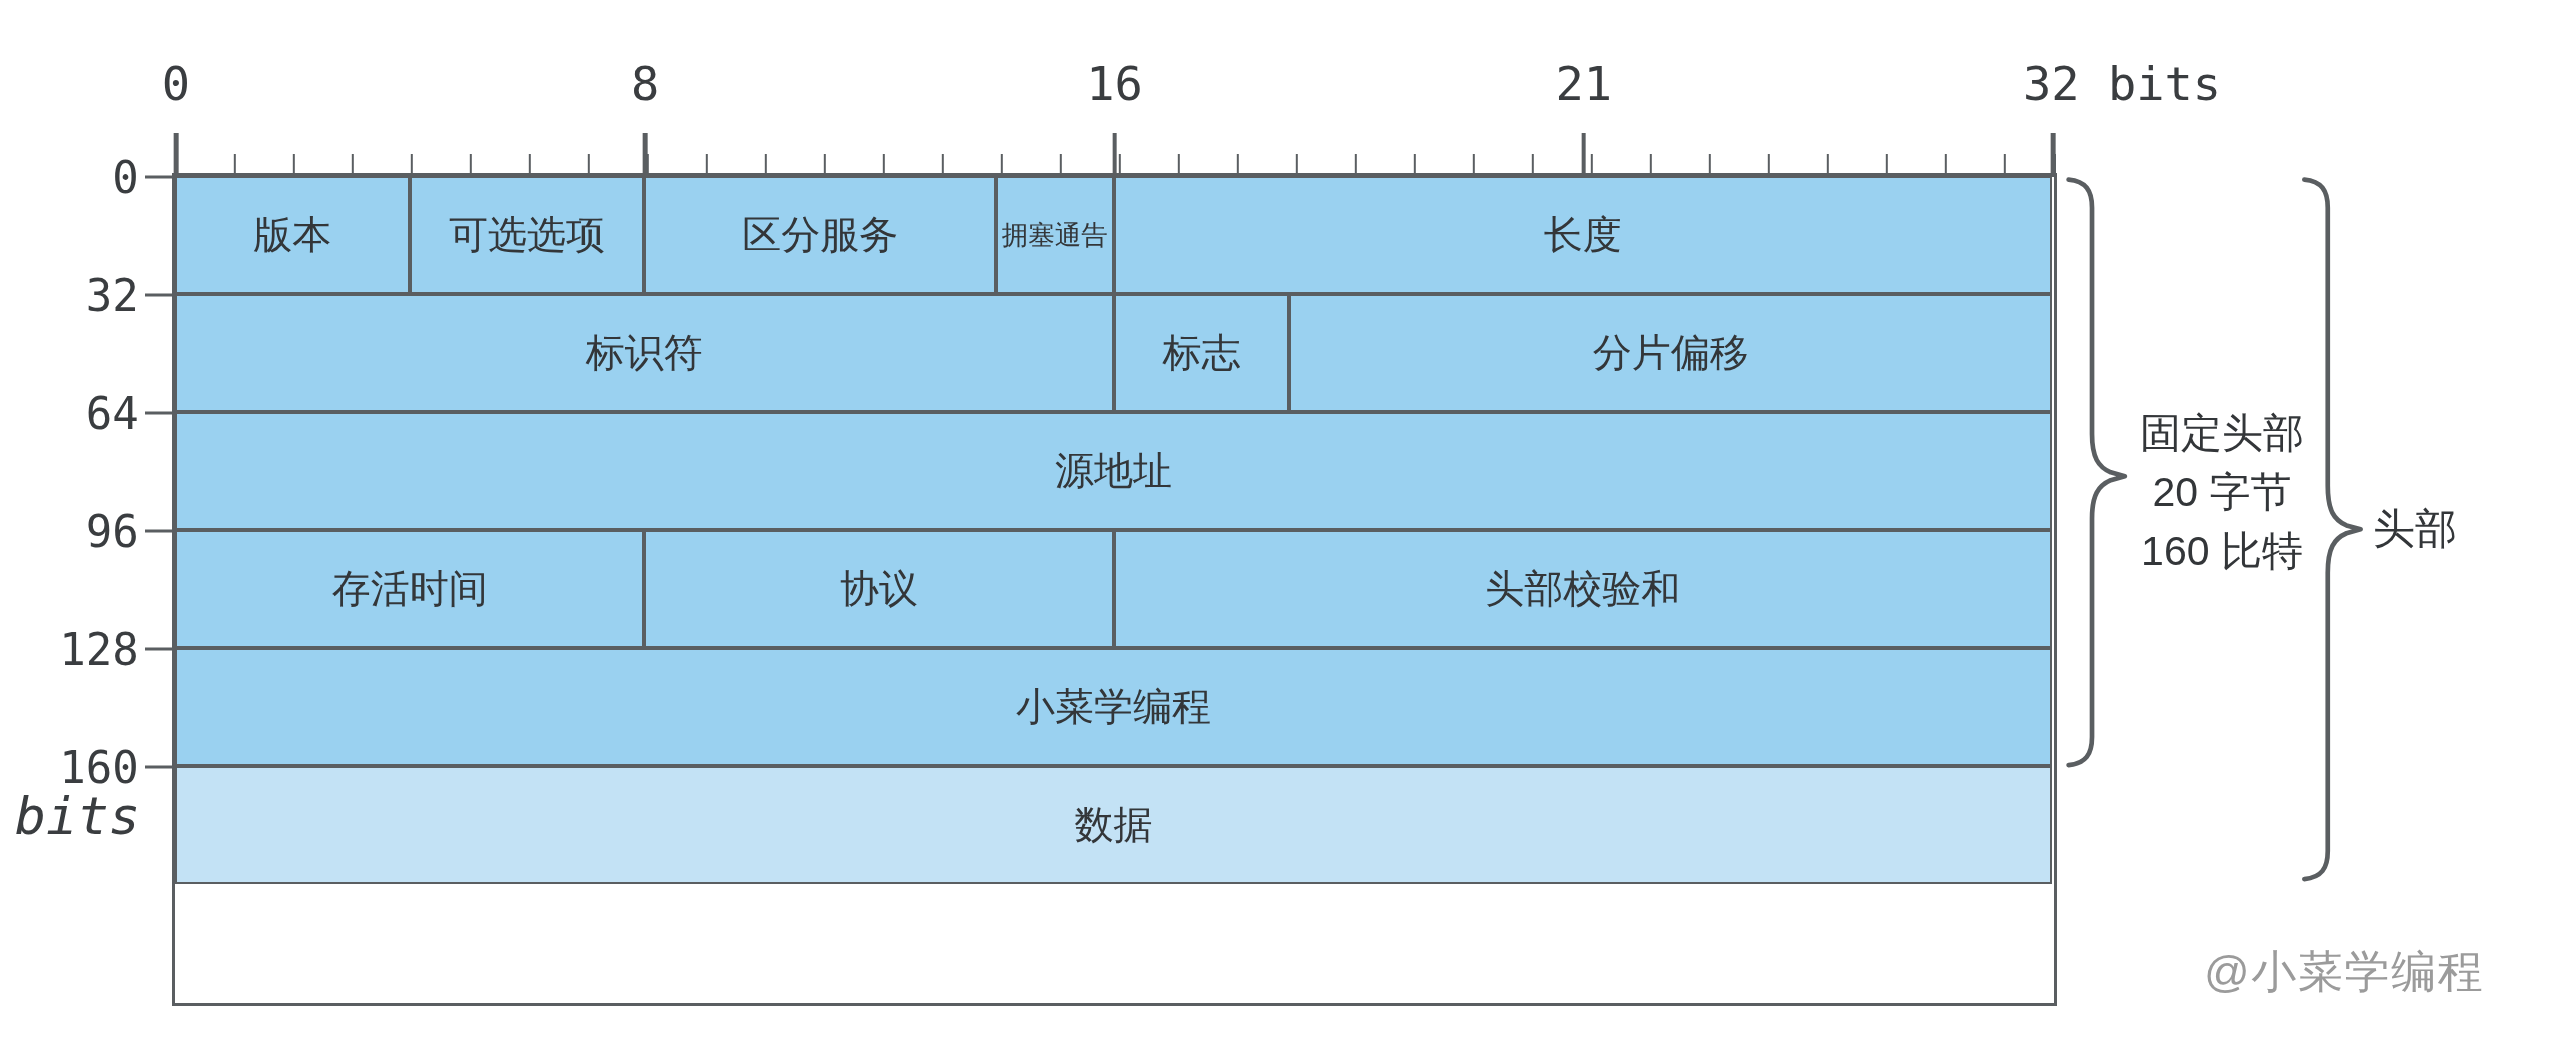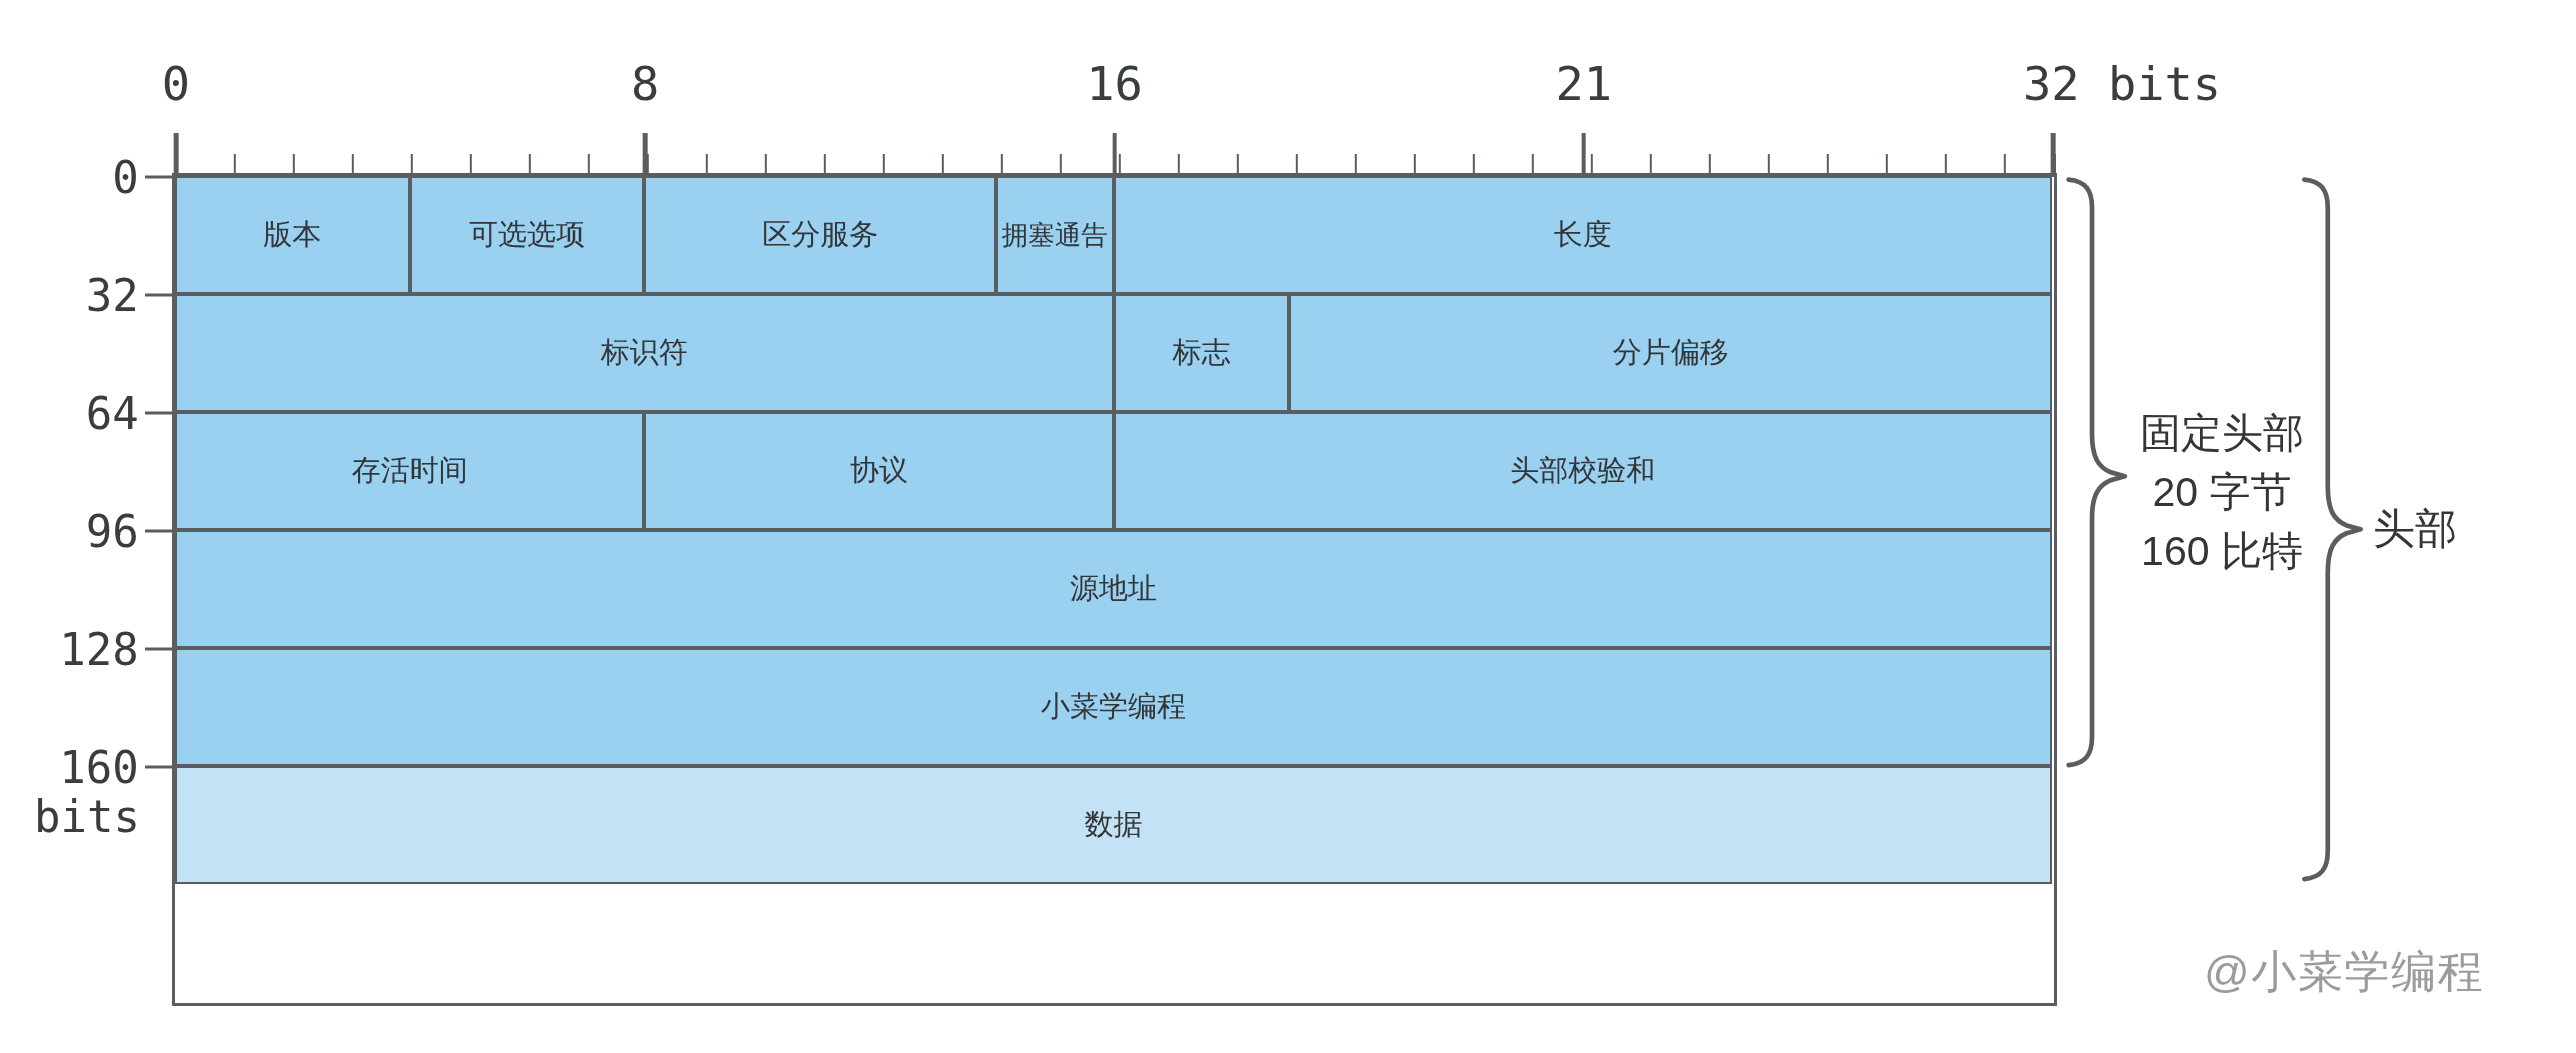--- a/index.html
+++ b/index.html
@@ -29,29 +29,29 @@
   .tick-label.end{transform:translateX(-30px);}
 
   
   .axis-left{position:absolute;left:0;top:177px;width:173px;height:859px;
     font-family:"DejaVu Sans Mono", monospace;color:var(--axis-text);}
   .row-label{position:absolute;right:0;top:calc(var(--k)*118px);transform:translateY(-50%);
     display:flex;align-items:center;justify-content:flex-end;height:55px;}
   .row-label span{font-size:44px;line-height:55px;}
   .row-label .dash{width:28px;height:3.1px;background:var(--line);margin-left:6.2px;}
   .bits-label{position:absolute;right:33px;top:639px;transform:translateY(-50%);
-    font-size:44px;line-height:55px;}
+    font-size:52px;line-height:55px;font-style:italic;}
 
   
   .ip-table{position:absolute;left:172px;top:173px;width:1885px;height:833px;
     border:3.9px solid var(--line);}
   .trow{display:flex;width:1877px;height:118px;}
   .cell{border:2.3px solid var(--line);background:var(--cell);
     width:calc(var(--b)*100%/32);display:flex;align-items:center;justify-content:center;
-    font-size:29px;white-space:nowrap;color:var(--text);}
+    font-size:39px;white-space:nowrap;color:var(--text);}
   .cell.data{background:var(--cell-light);}
   .cell.ecn{flex-direction:row;font-size:26.5px;line-height:34px;}
 
   
   .overlay{position:absolute;left:0;top:0;width:2576px;height:1054px;pointer-events:none;}
   .overlay path{fill:none;stroke:var(--line);stroke-width:6px;
     stroke-linecap:round;stroke-linejoin:round;}
 
   
   .blabel-fixed{position:absolute;left:2108px;top:388px;width:228px;text-align:center;
@@ -134,33 +134,33 @@
           <span>标识符</span>
         </div>
       <div class="cell" style="--b:3">
           <span>标志</span>
         </div>
       <div class="cell" style="--b:13">
           <span>分片偏移</span>
         </div>
     </div>
     <div class="trow">
+      <div class="cell" style="--b:32">
+          <span>源地址</span>
+        </div>
+    </div>
+    <div class="trow">
       <div class="cell" style="--b:8">
           <span>存活时间</span>
         </div>
       <div class="cell" style="--b:8">
           <span>协议</span>
         </div>
       <div class="cell" style="--b:16">
           <span>头部校验和</span>
-        </div>
-    </div>
-    <div class="trow">
-      <div class="cell" style="--b:32">
-          <span>源地址</span>
         </div>
     </div>
     <div class="trow">
       <div class="cell" style="--b:32">
           <span>小菜学编程</span>
         </div>
     </div>
     <div class="trow">
       <div class="cell data" style="--b:32">
           <span>数据</span>

